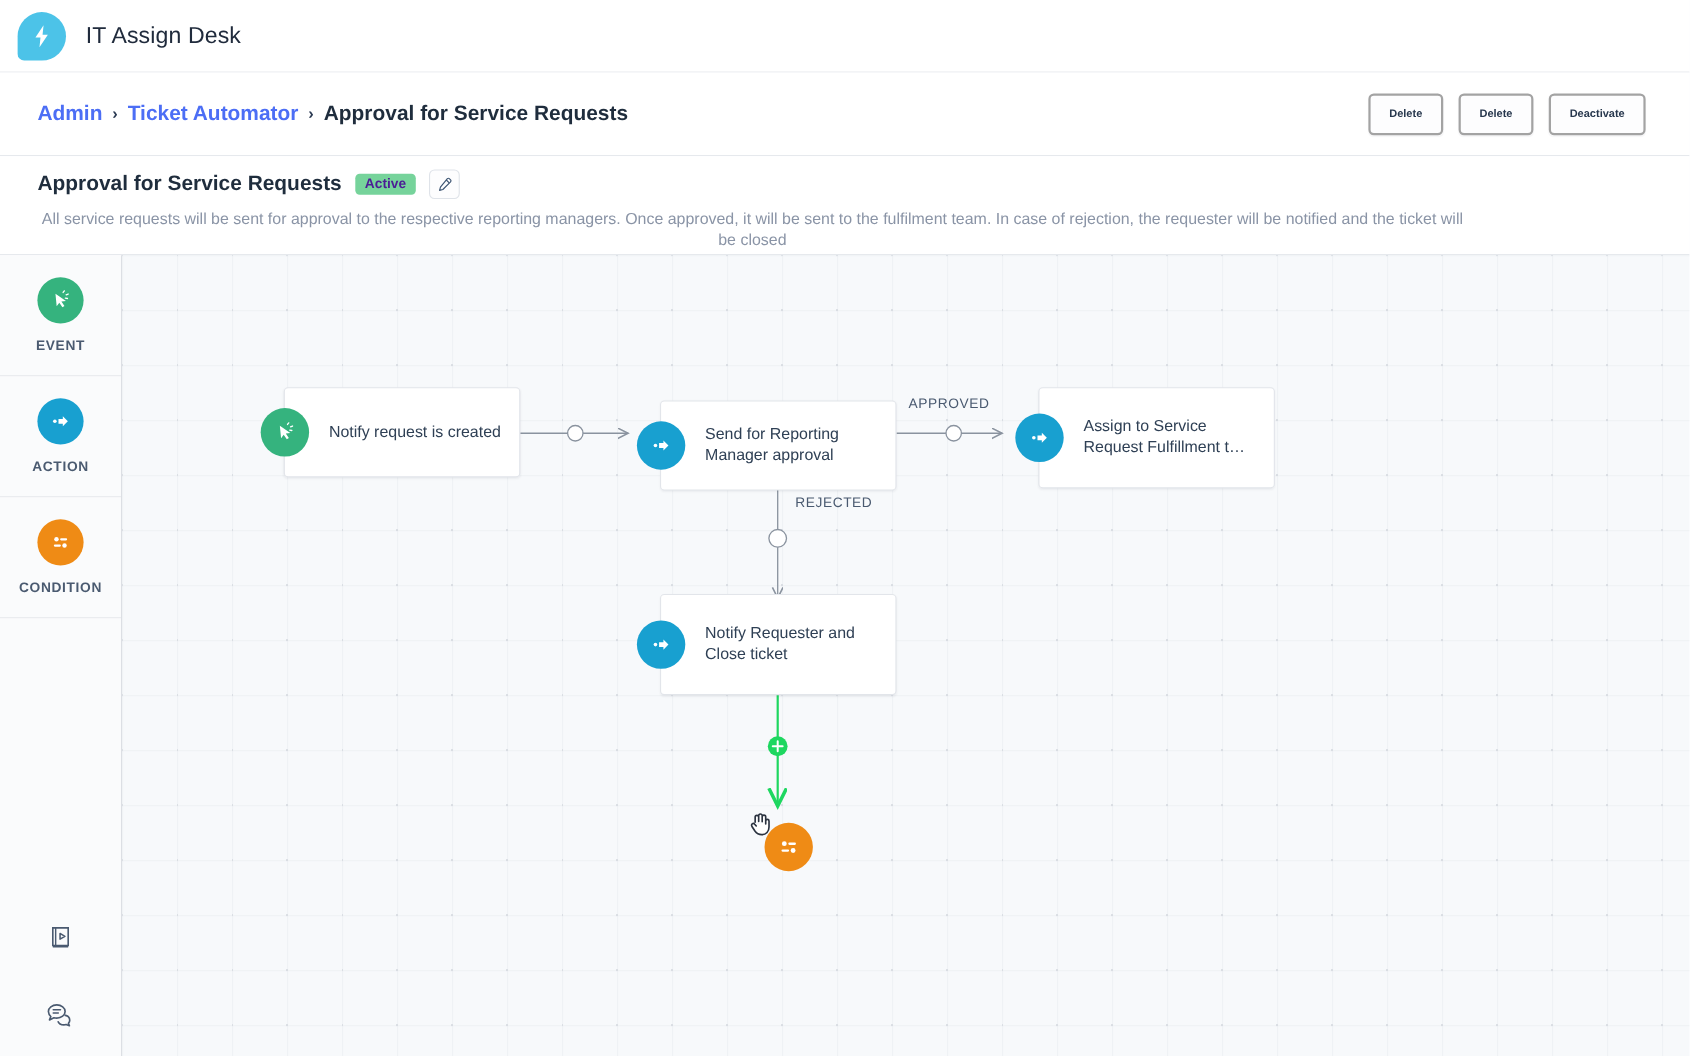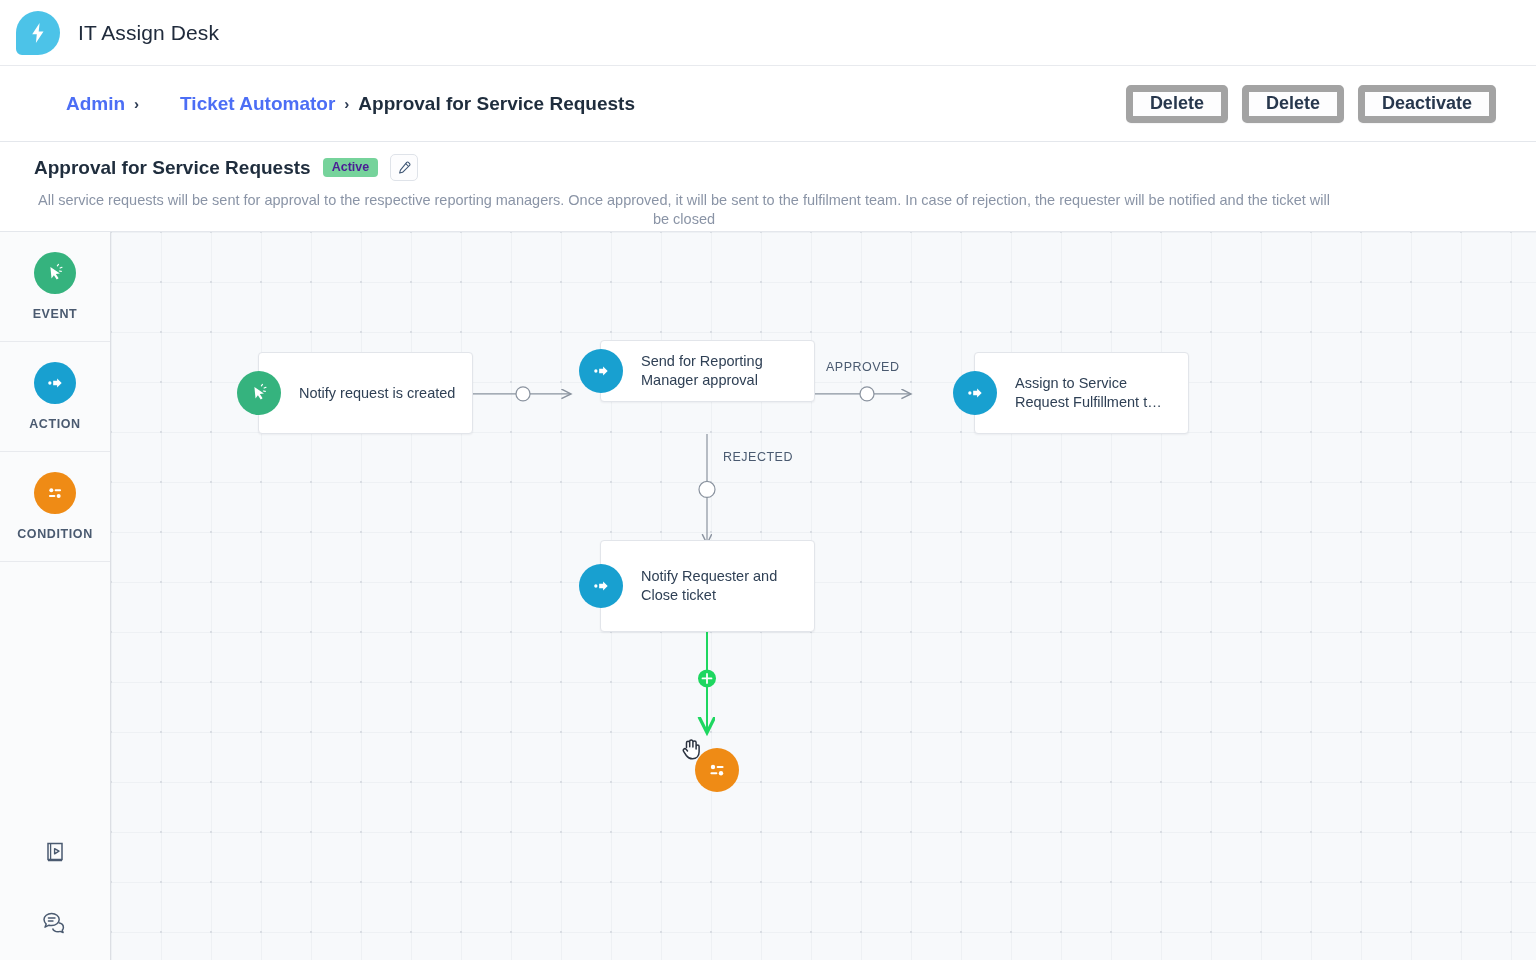--- a/index.html
+++ b/index.html
@@ -35,28 +35,28 @@
 
   
   .crumbbar {
     height: 76px; flex: 0 0 76px;
     background: #ffffff;
     border-bottom: 1px solid #e4e7ec;
     display: flex; align-items: center; justify-content: space-between;
     padding: 0 40px 0 34px;
   }
   .crumbs { display: flex; align-items: center; font-size: 19px; font-weight: 700; }
-  .crumb-link { color: #4c6ef5; cursor: pointer; margin-left: 32px; }
+  .crumb-link { color: #4c6ef5; cursor: pointer; }
   .crumb-sep { color: #2b3a52; margin: 0 9px; font-size: 15px; font-weight: 700; }
   .crumb-current { color: #1f2d3d; }
   .crumb-actions { display: flex; gap: 14px; }
   .btn {
     height: 38px; padding: 0 17px;
-    background: #fdfdfe; border: 7px solid #a3a3a3; border-radius: 5px;
-    font-size: 18px; font-weight: 700; color: #27374d;
+    background: #fdfdfe; border: 2px solid #a3a3a3; border-radius: 5px;
+    font-size: 10px; font-weight: 700; color: #27374d;
     font-family: "Liberation Sans", sans-serif;
     cursor: pointer;
     box-shadow: 0 1px 1px rgba(16,24,40,.04);
   }
 
   
   .titleblock {
     flex: 0 0 90px;
     background: #ffffff;
     padding: 12px 34px 0 34px;
@@ -282,31 +282,31 @@
       <div class="node" style="left:147px; top:120px; width:215px; height:82px;">
         <span class="node-icon c-event">
           <svg width="22" height="22" viewBox="0 0 24 24">
             <path d="M7 5.5 8.2 18l2.6-3.6 3.1 4.6 2-1.4-3-4.4 4.5-.6z" fill="#ffffff"></path>
             <path d="M14.6 4.2 15.8 2.6M17.6 6.6 19.6 5.8M16.8 9.8 18.9 10.2" stroke="#ffffff" stroke-width="1.3" stroke-linecap="round"></path>
           </svg>
         </span>
         <span class="node-text">Notify request is created</span>
       </div>
 
-      <div class="node" style="left:489px; top:108px; width:215px; height:62px;justify-content:center;">
+      <div class="node" style="left:489px; top:132px; width:215px; height:82px;justify-content:center;">
         <span class="node-icon c-act">
           <svg width="22" height="22" viewBox="0 0 24 24">
             <circle cx="6.4" cy="12" r="1.8" fill="#ffffff"></circle>
             <path d="M10 9.6h4.3V7l5 5-5 5v-2.6H10z" fill="#ffffff"></path>
           </svg>
         </span>
         <span class="node-text">Send for Reporting Manager approval</span>
       </div>
 
-      <div class="node" style="left:863px; top:120px; width:215px; height:82px;">
+      <div class="node" style="left:833px; top:120px; width:215px; height:92px;">
         <span class="node-icon c-act">
           <svg width="22" height="22" viewBox="0 0 24 24">
             <circle cx="6.4" cy="12" r="1.8" fill="#ffffff"></circle>
             <path d="M10 9.6h4.3V7l5 5-5 5v-2.6H10z" fill="#ffffff"></path>
           </svg>
         </span>
         <span class="node-text">Assign to Service Request Fulfillment t…</span>
       </div>
 
       <div class="node" style="left:489px; top:308px; width:215px; height:92px;">

